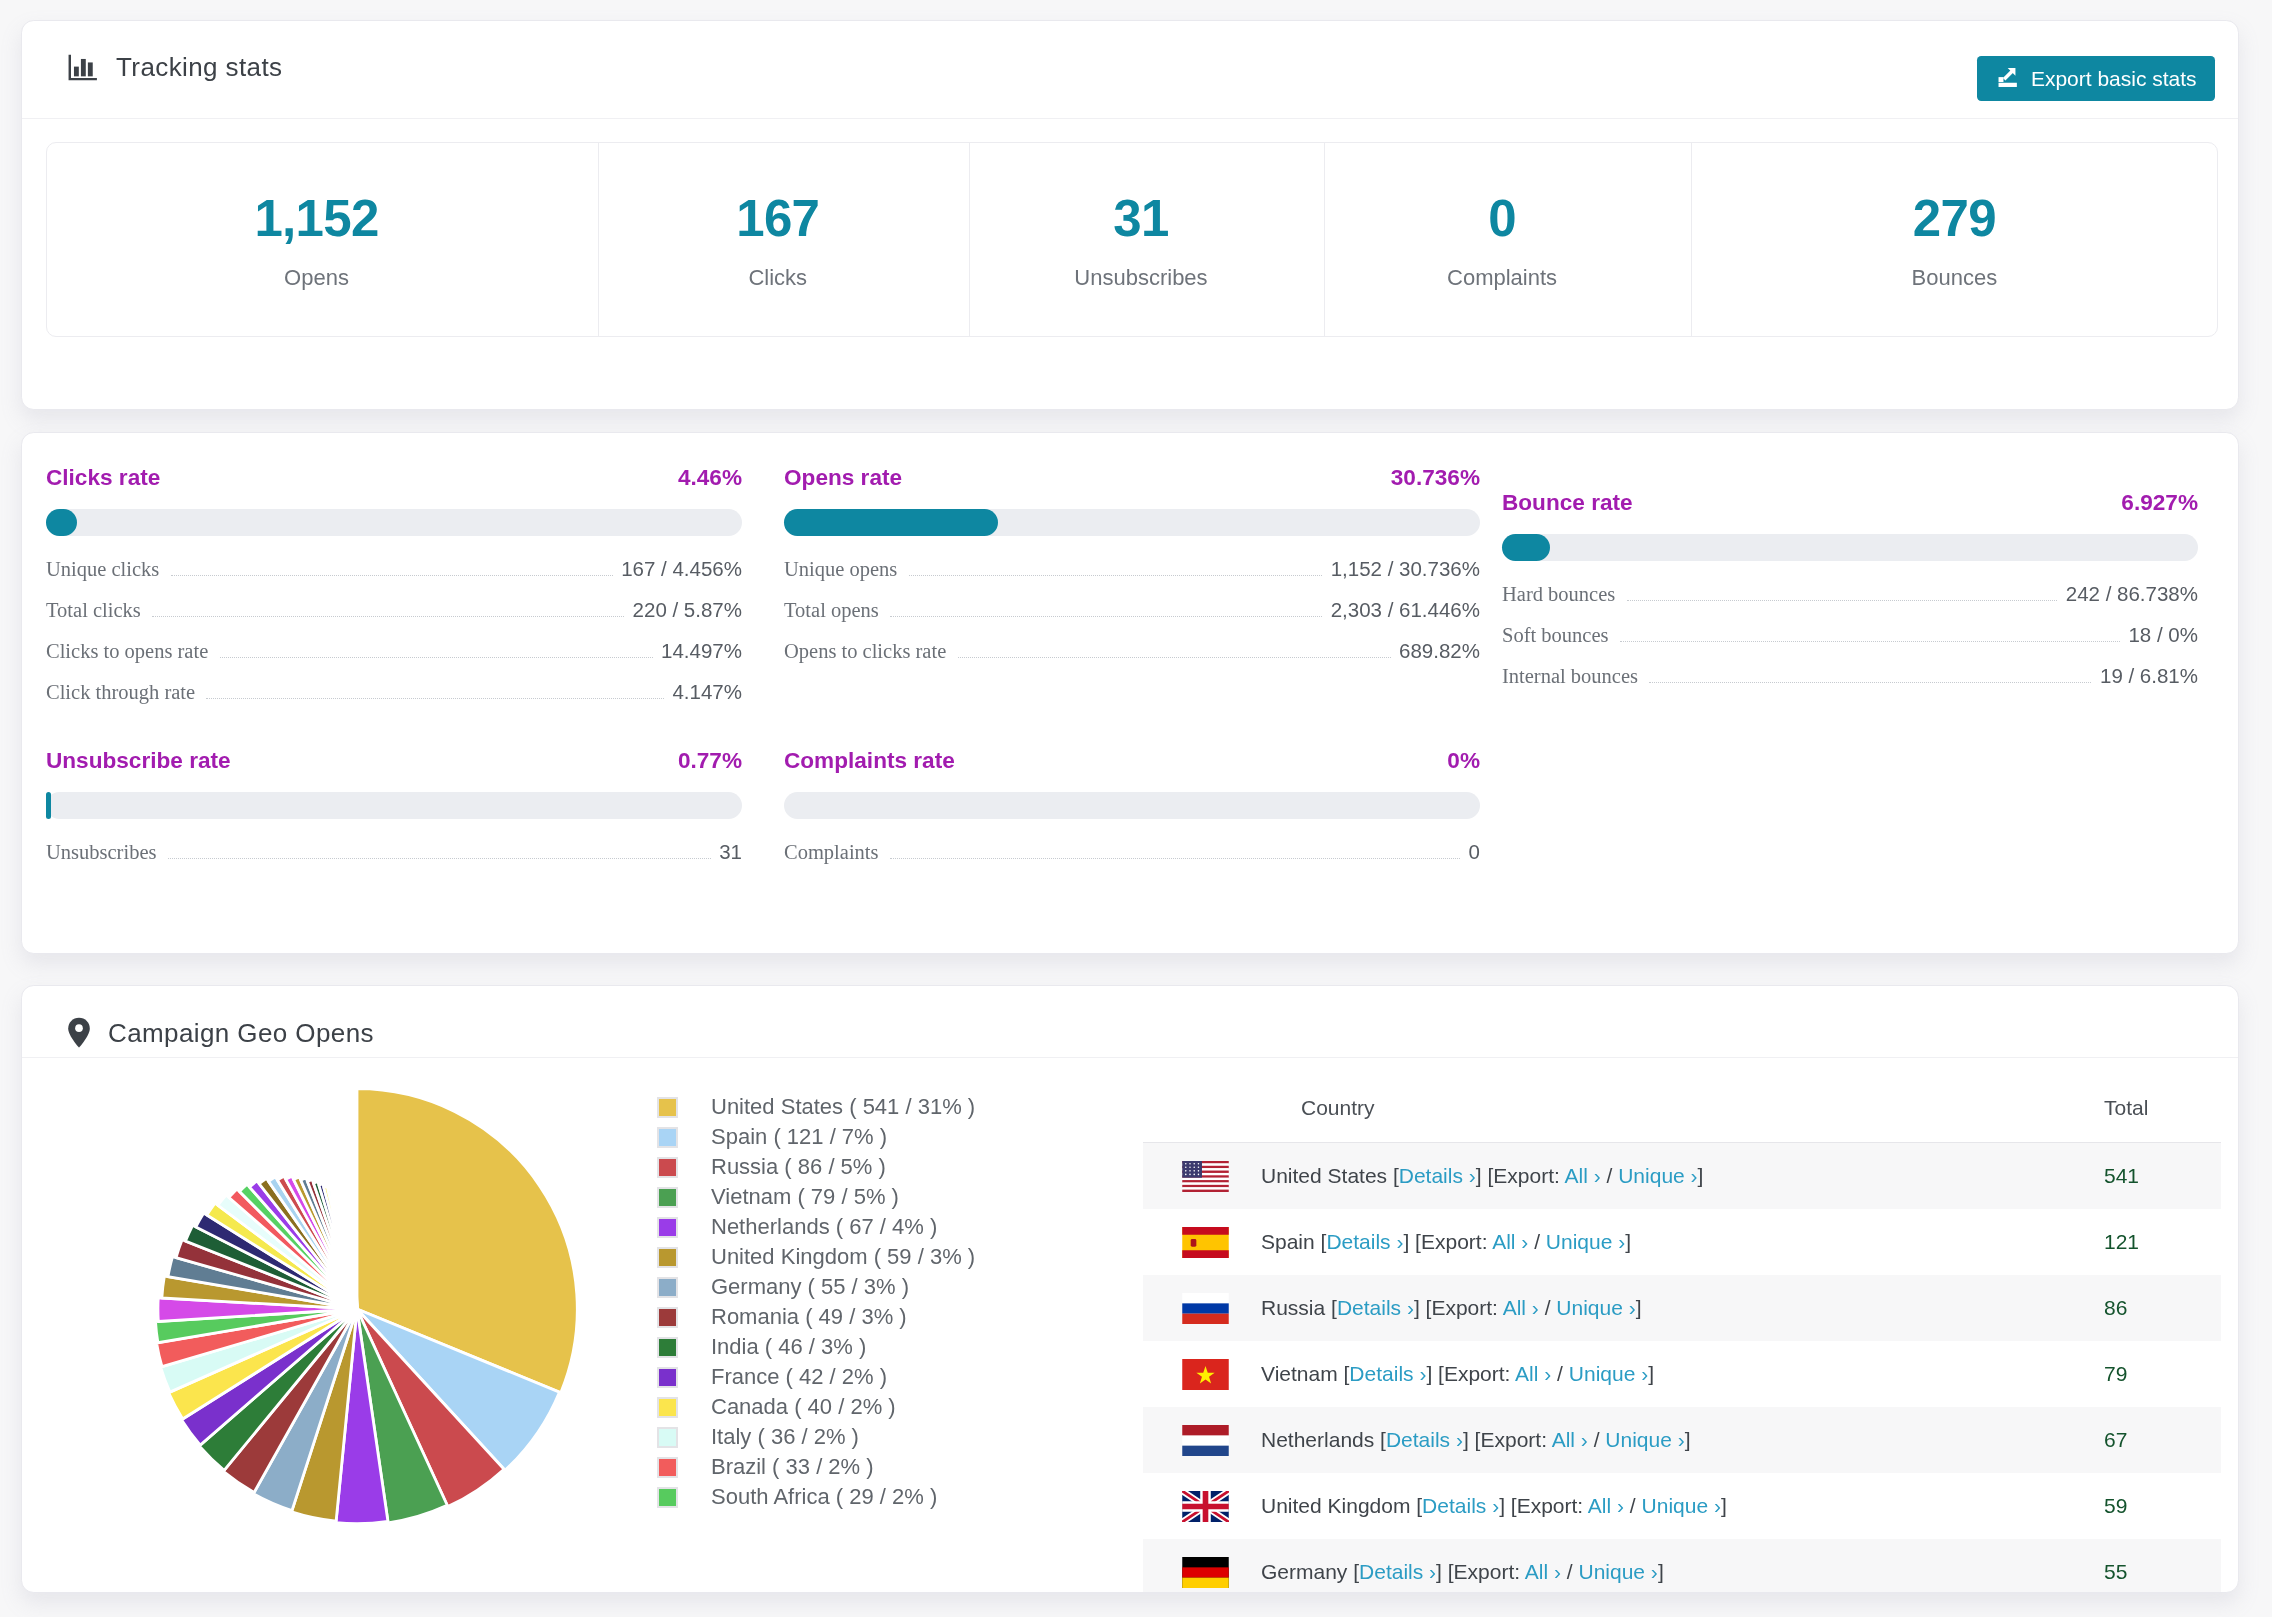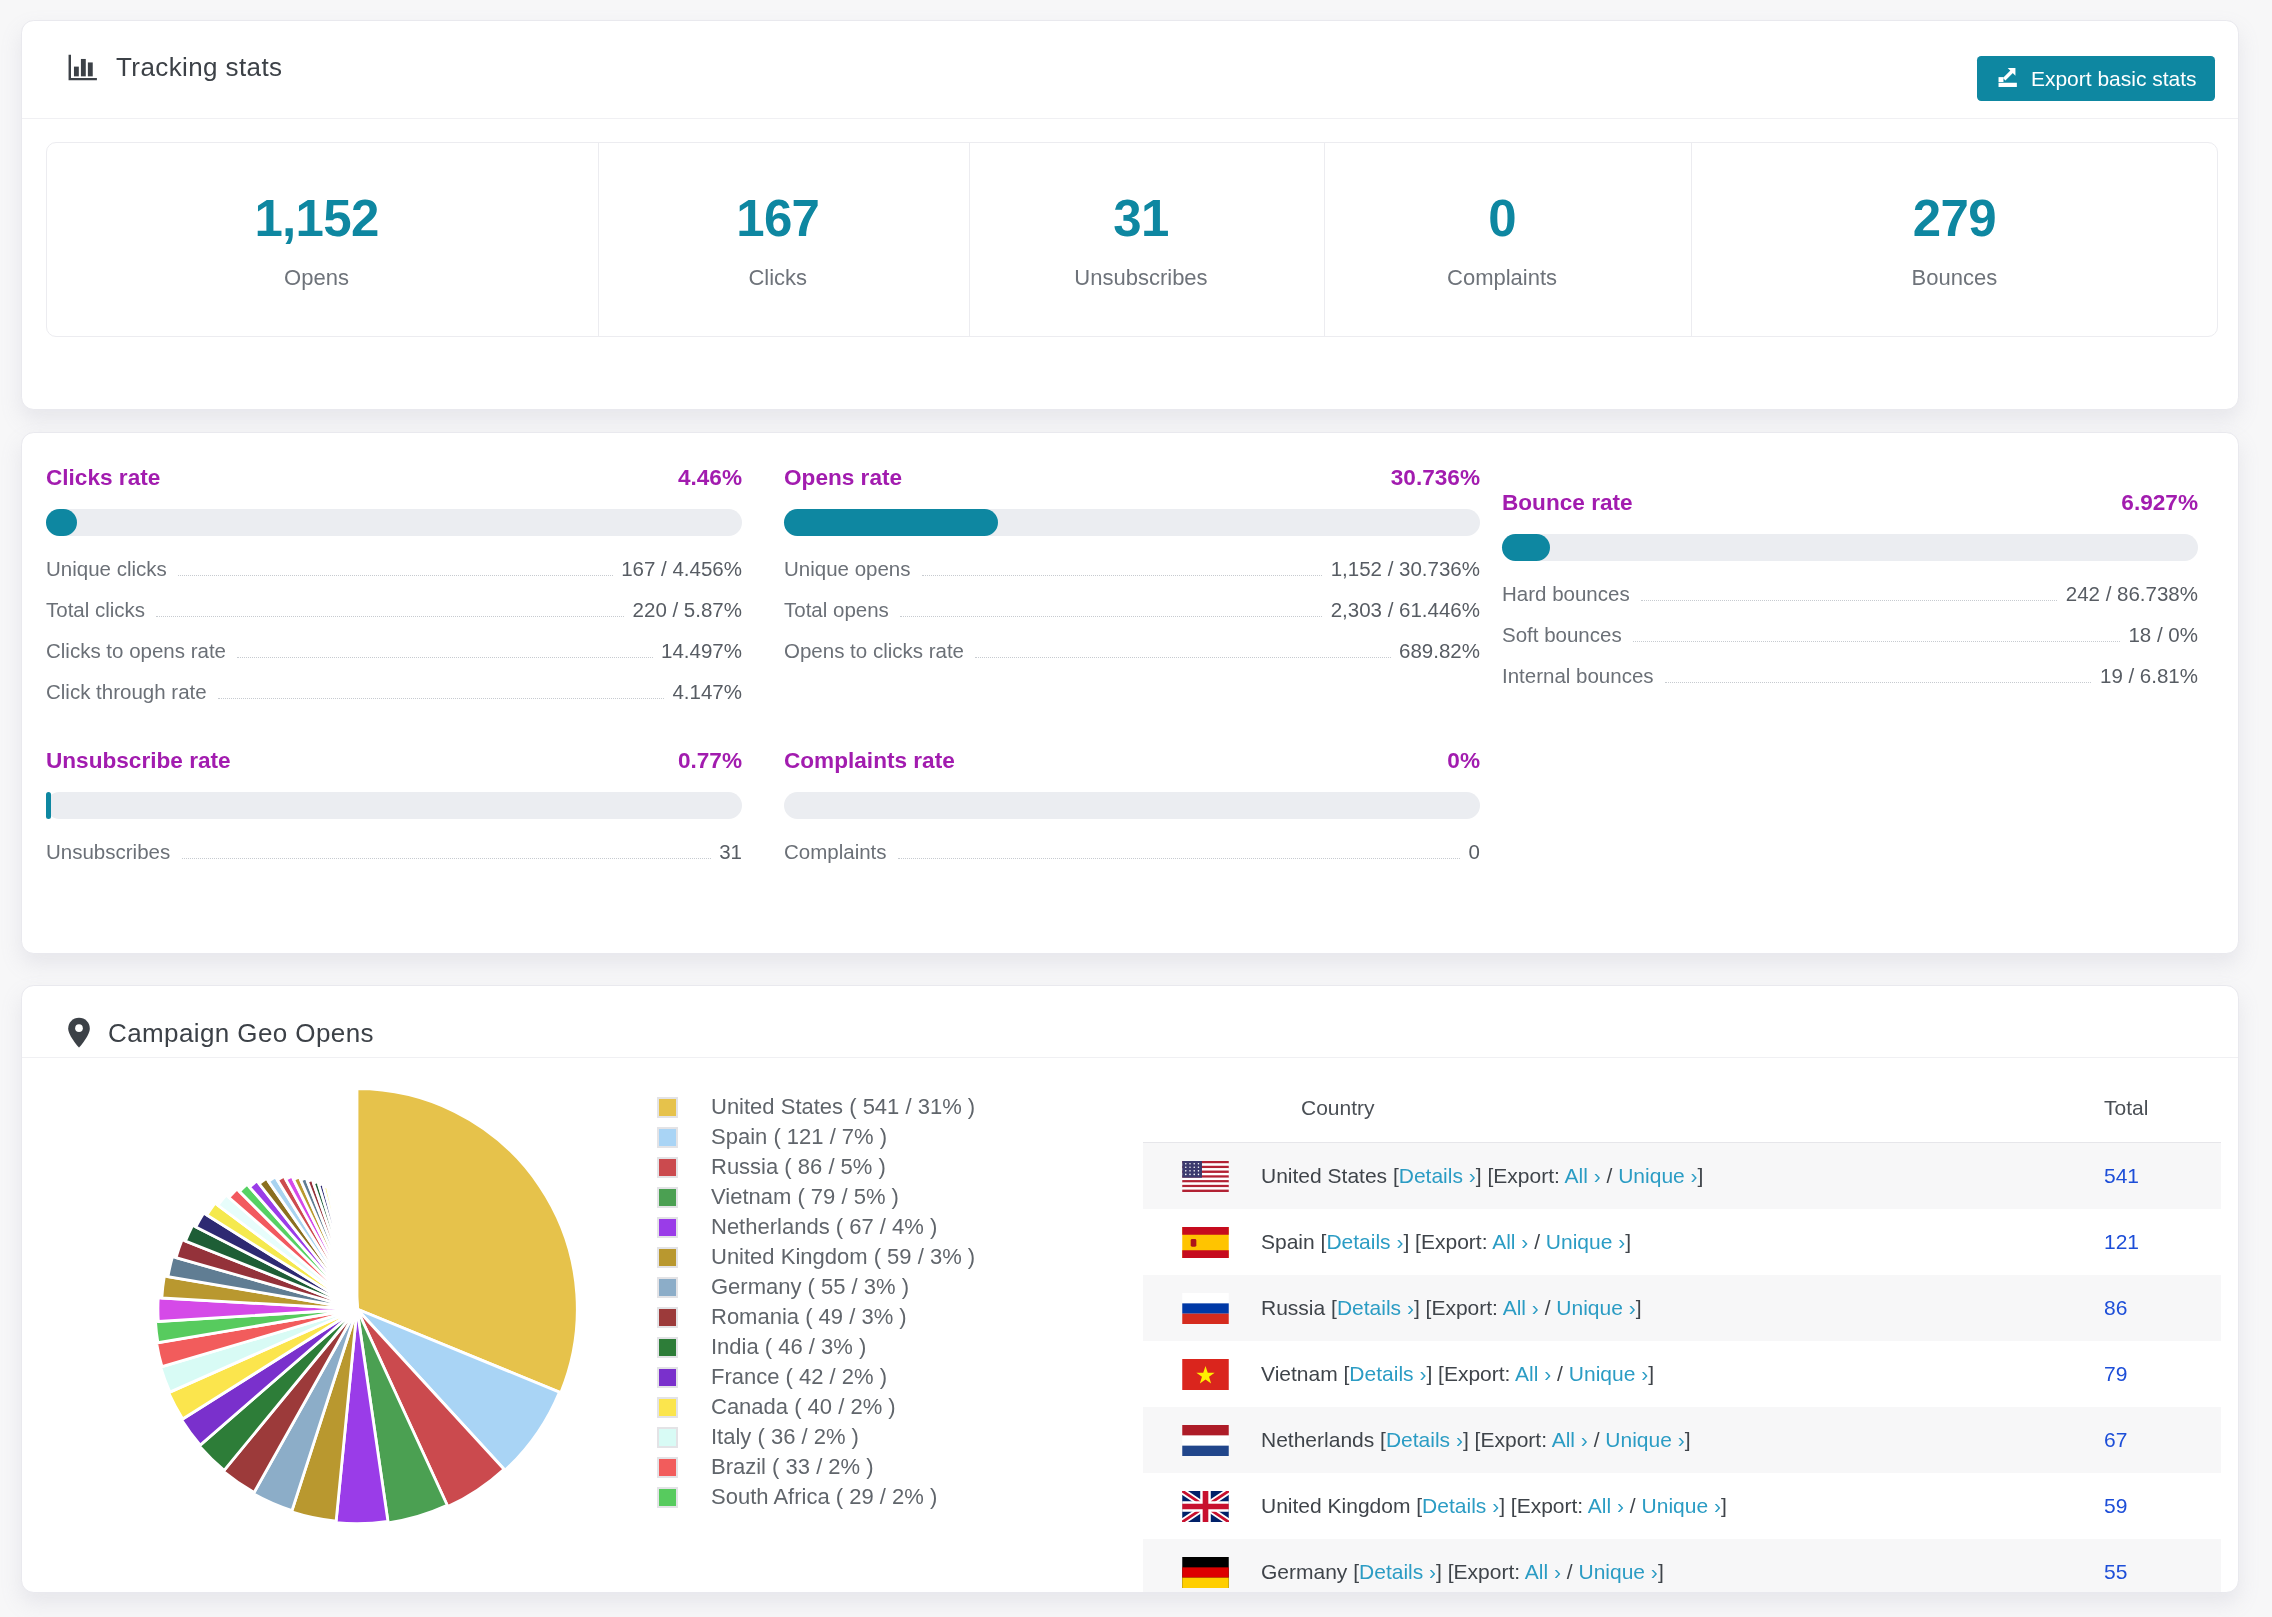--- a/index.html
+++ b/index.html
@@ -57,21 +57,21 @@
   #rate-opens  { left:762px; top:32px; }
   #rate-bounce { left:1480px; top:32px;margin-top:25px; }
   #rate-unsub  { left:24px;   top:315px; }
   #rate-compl  { left:762px; top:315px; }
   .rate-head { display:flex; justify-content:space-between; align-items:baseline; }
   .rate-title, .rate-value { font-size:22.6px; font-weight:700; color:#a21caf; }
   .rate-bar { margin-top:18.4px; height:27px; border-radius:13.4px; background:#ebedf1; }
   .rate-fill { height:27px; border-radius:13.4px; background:#0e87a1; }
   .rate-rows { margin-top:21px; }
   .rate-row { display:flex; align-items:baseline; height:41px; font-size:20.5px; }
-  .rate-row .lbl { color:#6b7077; white-space:nowrap; }
+  .rate-row .lbl { color:#6b7077; white-space:nowrap;font-family:Liberation Serif, serif; }
   .rate-row .leader { flex:1; border-bottom:1.4px dotted #c7cbd0; margin:0 8.5px 6.4px 11.3px; }
   .rate-row .val { color:#575c63; white-space:nowrap; }
 
   
   .pie-wrap { position:absolute; left:102px; top:90px; width:466px; height:466px; }
   .legend { position:absolute; left:635px; top:106px; }
   .legend-item { display:flex; align-items:center; height:30px; gap:33px; }
   .swatch { width:21px; height:21px; border:2.1px solid #e3e3e6; flex:none; }
   .legend-label { font-size:22px; color:#60656b; white-space:nowrap; }
 
@@ -81,21 +81,21 @@
   .geo-thead .col-country { position:absolute; left:158px; top:24px; }
   .geo-thead .col-total   { position:absolute; left:961px; top:24px; }
   .geo-row { position:relative; height:66px; }
   .geo-row:nth-child(odd) { background:#f7f7f8; }
   .geo-row .flag { position:absolute; left:39px; top:17.6px; width:47px; height:31px; }
   .geo-row .flag svg { display:block; width:47px; height:31px; }
   .geo-country { position:absolute; left:118px; top:0; line-height:66px;
                  font-size:21px; color:#3f444a; white-space:nowrap; }
   .geo-country .lnk { color:#2b9cc4; text-decoration:none; cursor:pointer; }
   .geo-total { position:absolute; left:961px; top:0; line-height:66px;
-               font-size:21px; color:#1d4ed8; }
+               font-size:21px; color:#14532d; }
 </style>
 </head>
 <body>
 
 <main class="page">
 
   <section class="card" id="card-tracking">
     <div class="card-head">
       <span class="head-icon">
         <svg width="32" height="30" viewBox="0 0 46 42" fill="none">

